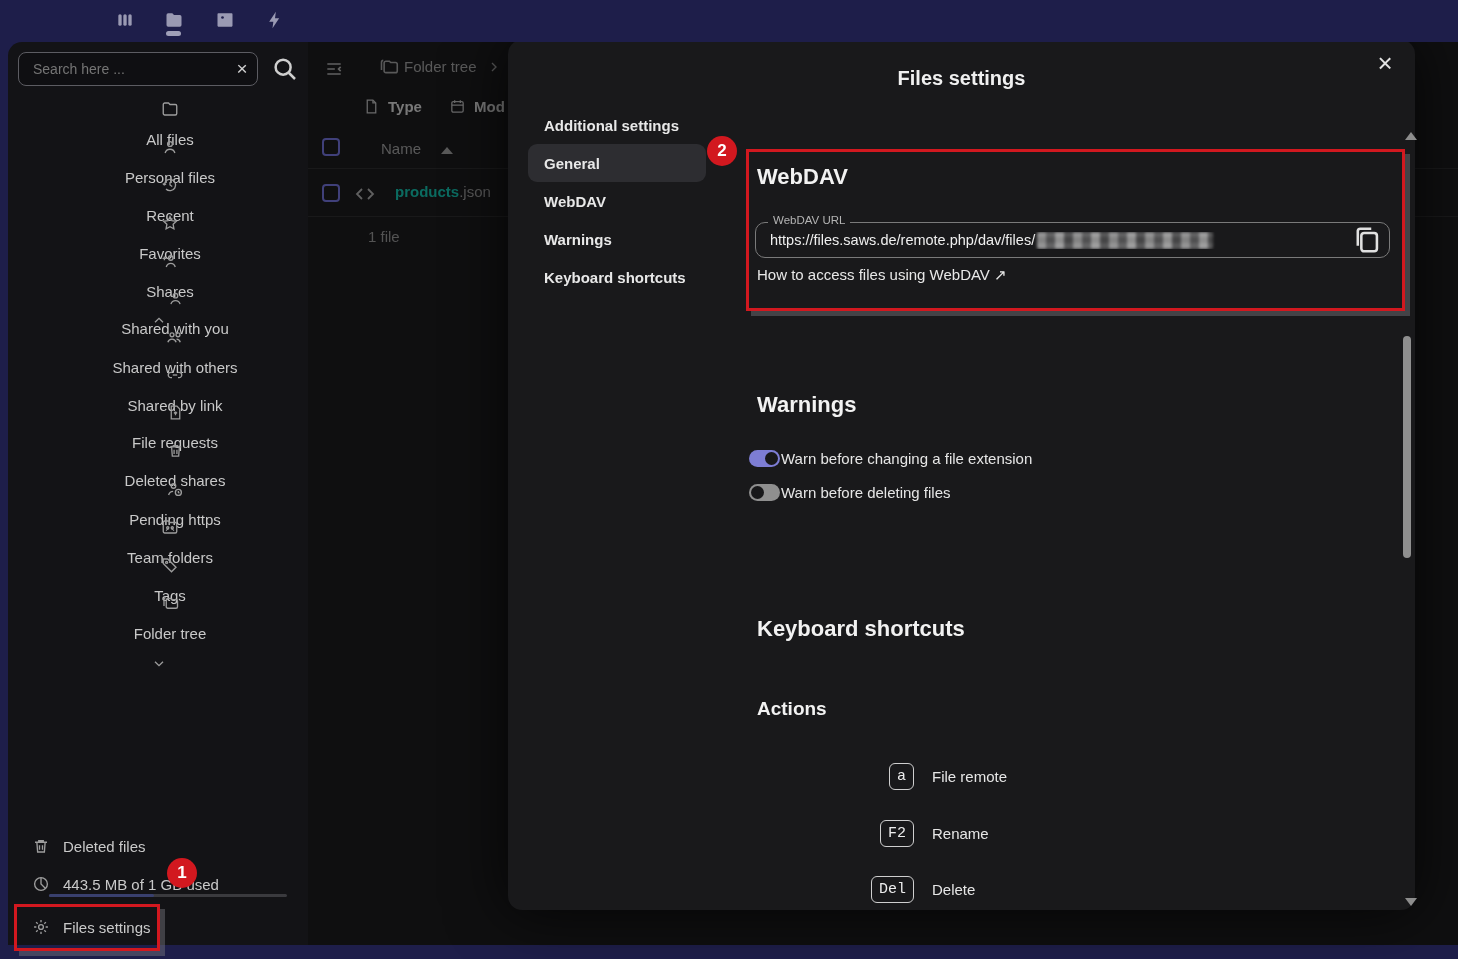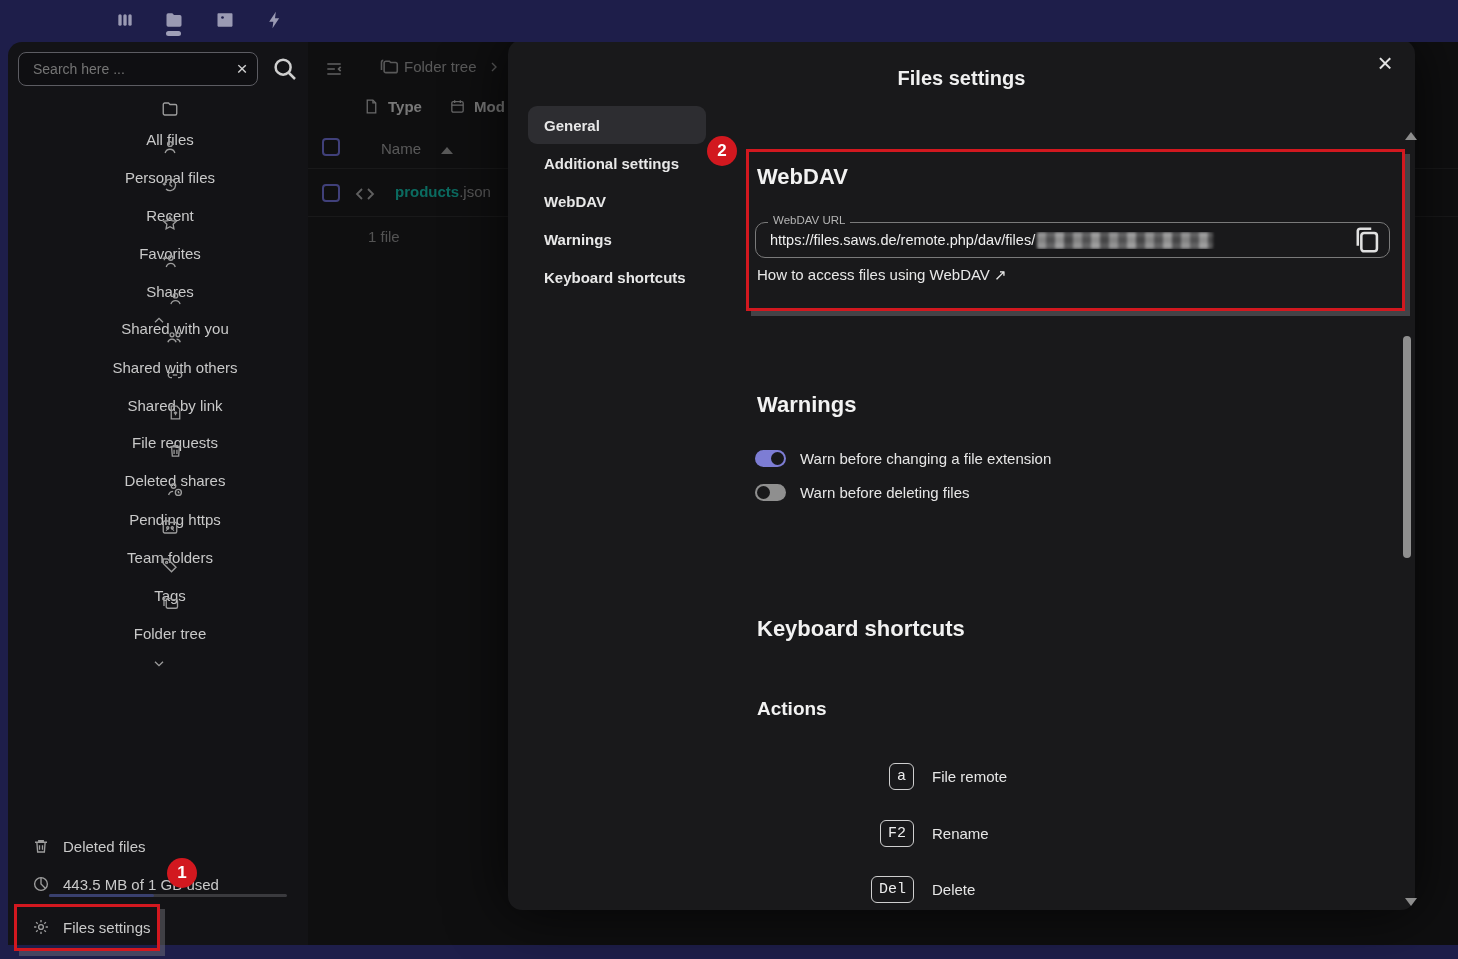--- a/index.html
+++ b/index.html
@@ -72,21 +72,21 @@
   .field{position:absolute; left:247px; top:182px; width:635px; height:36px; border:1.5px solid #7a7a7a; border-radius:10px; display:flex; align-items:center;}
   .field-label{position:absolute; left:12px; top:-9px; background:#19191b; padding:0 5px; font-size:11.5px; color:#b4b4b4;}
   .field-value{flex:1; color:#efefef; font-size:14.5px; padding-left:14px; white-space:nowrap; overflow:hidden; display:flex; align-items:center;}
   .redacted{display:inline-block; width:176px; height:17px; margin-left:2px; border-radius:2px; vertical-align:middle;
     background-image:
       repeating-linear-gradient(90deg, rgba(215,215,215,.5) 0 9px, rgba(120,120,120,.45) 9px 18px, rgba(235,235,235,.5) 18px 27px, rgba(95,95,95,.45) 27px 36px),
       repeating-linear-gradient(0deg, rgba(190,190,190,.35) 0 6px, rgba(90,90,90,.35) 6px 12px);
     filter:blur(1.6px);}
   .copy-btn{width:44px; height:34px; display:flex; align-items:center; justify-content:center; color:#e0e0e0; cursor:pointer;}
   .webdav-link{position:absolute; left:249px; top:226px; color:#e8e8e8; font-size:15px; transform:translateY(0); }
-  .toggle-row{position:absolute; left:247px; display:flex; align-items:center; gap:14px;}
+  .toggle-row{position:absolute; left:241px; display:flex; align-items:center; gap:1px;}
   .toggle{width:31px; height:17px; border-radius:9px; background:var(--toggle-off); position:relative; cursor:pointer;}
   .toggle .knob{position:absolute; top:2px; left:2px; width:13px; height:13px; border-radius:50%; background:#18181a;}
   .toggle.on{background:var(--accent);}
   .toggle.on .knob{left:auto; right:2px;}
   .toggle-label{color:#e6e6e6; font-size:15px;}
   .shortcut-row{position:absolute; left:344px; display:flex; align-items:center;}
   .kbd-col{width:62px; display:flex; justify-content:flex-end;}
   kbd{font-family:"Liberation Mono", monospace; font-size:15px; color:#ededed; border:1.5px solid #cfcfcf; border-radius:6px; padding:4px 7px; min-width:14px; text-align:center;}
   .shortcut-label{margin-left:18px; color:#e6e6e6; font-size:15px;}
 
@@ -385,22 +385,22 @@
     <span class="list-summary">1 file</span>
   </div>
 
   <div class="overlay"></div>
 
   <div class="modal">
     <div class="modal-title">Files settings</div>
     <div class="modal-close">×</div>
 
     <div class="tabs">
+      <div class="tab">Additional settings</div>
       <div class="tab active">General</div>
-      <div class="tab">Additional settings</div>
       <div class="tab">WebDAV</div>
       <div class="tab">Warnings</div>
       <div class="tab">Keyboard shortcuts</div>
     </div>
 
     <div class="sec-heading" style="left:249px; top:124px;">WebDAV</div>
     <div class="field">
       <span class="field-label">WebDAV URL</span>
       <span class="field-value">
           <span>https://files.saws.de/remote.php/dav/files/</span>

